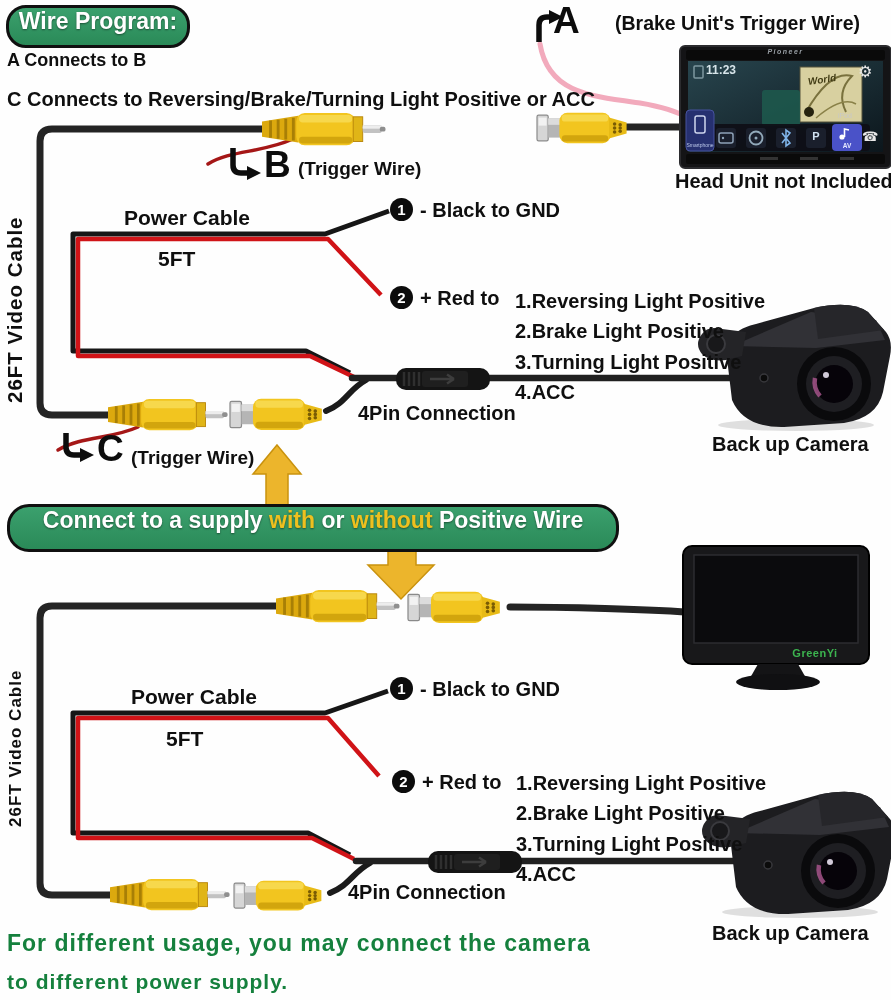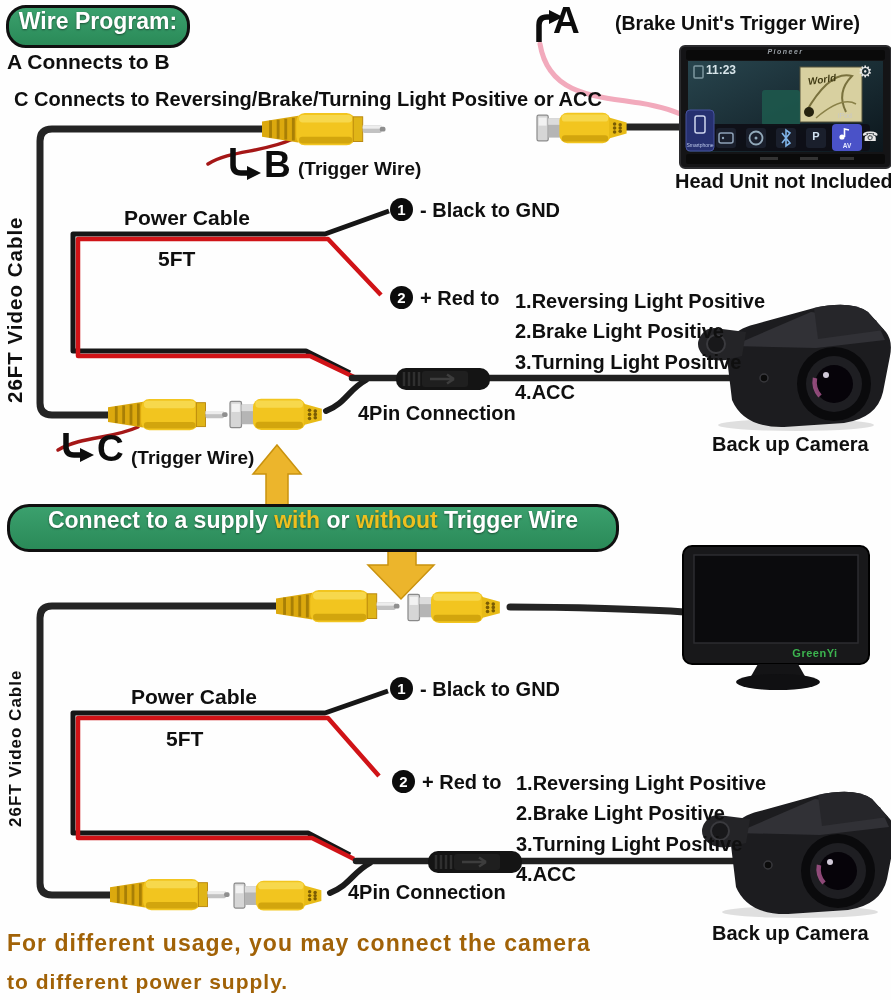--- a/index.html
+++ b/index.html
@@ -9,21 +9,21 @@
   .pill{position:absolute;z-index:3;display:flex;justify-content:center;
         background:linear-gradient(#3ba06d,#2a8a58);border:3px solid #101010;color:#fff;
         font-weight:bold;text-shadow:0 1px 2px rgba(0,0,0,.45);}
   .pill span{white-space:pre;}
   .gold{color:#eec01f;}
   .vlabel{position:absolute;z-index:3;writing-mode:vertical-rl;transform:rotate(180deg);
           font-weight:bold;color:#0f0f0f;letter-spacing:1px;display:flex;align-items:center;justify-content:center;}
   .numcircle{position:absolute;z-index:3;width:23px;height:23px;border-radius:50%;background:#0c0c0c;
              color:#fff;display:flex;align-items:center;justify-content:center;font-weight:bold;font-size:15px;}
   .biglet{position:absolute;z-index:3;font-weight:800;font-size:37px;color:#0c0c0c;line-height:1;}
-  .green{position:absolute;z-index:3;color:#a16207;font-weight:bold;letter-spacing:1px;white-space:nowrap;}
+  .green{position:absolute;z-index:3;color:#15803d;font-weight:bold;letter-spacing:1px;white-space:nowrap;}
   .micro{position:absolute;z-index:3;white-space:nowrap;}
   .list{position:absolute;z-index:3;font-weight:bold;color:#0f0f0f;font-size:20px;line-height:30.4px;white-space:nowrap;margin-top:45px;}
 </style>
 </head>
 <body>
 
 <div id="stage">
 
 <svg class="layer" width="891" height="1000" viewBox="0 0 891 1000">
   <defs>
@@ -163,22 +163,22 @@
     <rect x="683" y="546" width="186" height="118" rx="9" fill="#18181a" stroke="#000000" stroke-width="2"></rect>
     <rect x="694" y="555" width="164" height="88" fill="#0b0b0d" stroke="#2c2c30" stroke-width="1.5"></rect>
     <path d="M758,664 L798,664 L806,678 L750,678 Z" fill="#141416"></path>
     <ellipse cx="778" cy="682" rx="42" ry="8" fill="#101012"></ellipse>
   </g>
 </svg>
 
 <div class="pill" style="left:6px;top:5px;width:178px;height:37px;font-size:23px;border-radius:20px;">
   <span>Wire Program:</span>
 </div>
-<div class="txt" style="left:7px;top:50px;font-size:21px;">A Connects to B</div>
-<div class="txt" style="left:7px;top:88px;font-size:20px;margin-left:7px;">C Connects to Reversing/Brake/Turning Light Positive or ACC</div>
+<div class="txt" style="left:7px;top:50px;font-size:18px;">A Connects to B</div>
+<div class="txt" style="left:7px;top:88px;font-size:20px;">C Connects to Reversing/Brake/Turning Light Positive or ACC</div>
 
 <div class="biglet" style="left:553px;top:2px;">A</div>
 <div class="txt" style="left:615px;top:12px;font-size:19.5px;">(Brake Unit's Trigger Wire)</div>
 <div class="txt" style="left:675px;top:170px;font-size:20px;">Head Unit not Included</div>
 <div class="micro" style="left:680px;top:48px;width:211px;text-align:center;font-size:7px;color:#9aa0a6;font-style:italic;font-weight:bold;letter-spacing:1.5px;">Pioneer</div>
 <div class="micro" style="left:706px;top:63px;font-size:12px;color:#d6e4e9;font-weight:bold;">11:23</div>
 <div class="micro" style="left:808px;top:74px;font-size:10px;font-style:italic;color:#423c15;transform:rotate(-8deg);font-weight:bold;">World</div>
 <div class="micro" style="left:838px;top:112px;font-size:7px;color:#c8c8c8;">iPod</div>
 <div class="micro" style="left:683px;top:142px;width:34px;text-align:center;font-size:5px;color:#b9c6e8;">Smartphone</div>
 <div class="micro" style="left:806px;top:130px;width:20px;text-align:center;font-size:11px;font-weight:bold;color:#cfe0ef;">P</div>
@@ -204,21 +204,21 @@
 <div class="txt" style="left:358px;top:402px;font-size:20px;">4Pin Connection</div>
 <div class="txt" style="left:712px;top:433px;font-size:20px;">Back up Camera</div>
 <div class="biglet" style="left:97px;top:430px;">C</div>
 <div class="txt" style="left:131px;top:447px;font-size:19px;">(Trigger Wire)</div>
 
 <div class="pill" style="left:7px;top:504px;width:606px;height:42px;font-size:23px;border-radius:22px;">
   <span>Connect to a supply </span>
       <span class="gold">with</span>
       <span> or </span>
       <span class="gold">without</span>
-      <span> Trigger Wire</span>
+      <span> Positive Wire</span>
 </div>
 <div class="micro" style="left:707px;top:647px;width:216px;text-align:center;font-size:11px;font-weight:bold;color:#3cb44f;letter-spacing:0.5px;">GreenYi</div>
 
 <div class="vlabel" style="left:6px;top:658px;height:180px;font-size:17px;">26FT Video Cable</div>
 <div class="txt" style="left:131px;top:685px;font-size:21px;">Power Cable</div>
 <div class="txt" style="left:166px;top:727px;font-size:21px;">5FT</div>
 <div class="numcircle" style="left:390px;top:677px;">1</div>
 <div class="txt" style="left:420px;top:678px;font-size:20px;">- Black to GND</div>
 <div class="numcircle" style="left:392px;top:770px;">2</div>
 <div class="txt" style="left:422px;top:771px;font-size:20px;">+ Red to</div>

